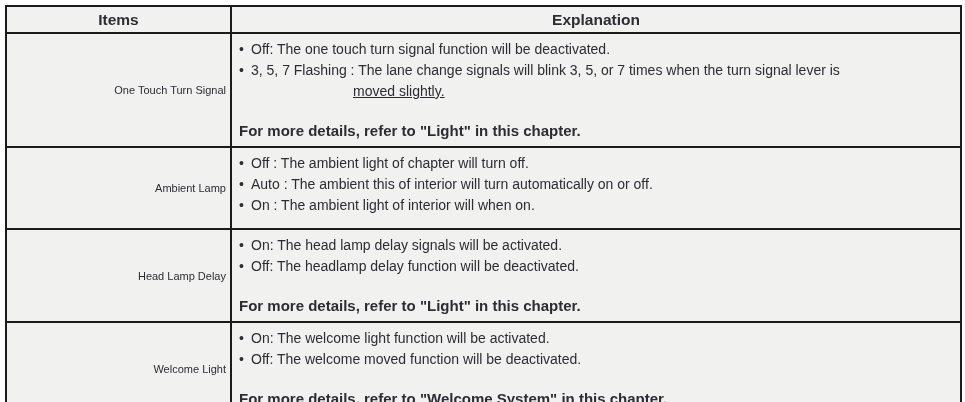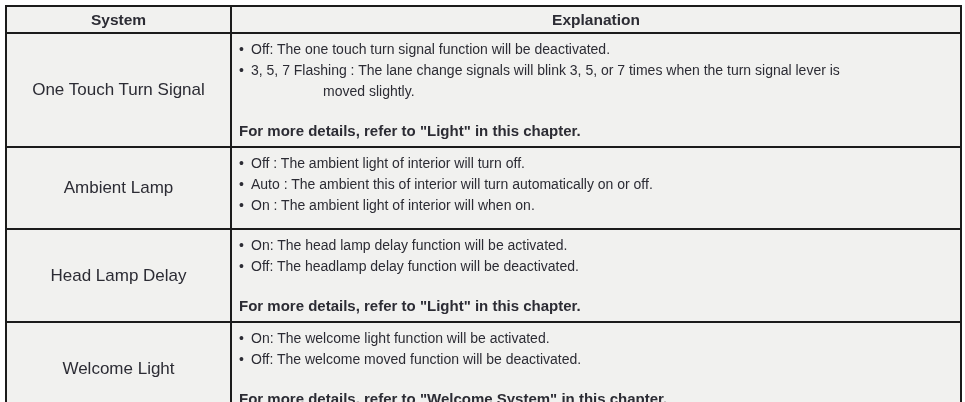--- a/index.html
+++ b/index.html
@@ -39,94 +39,95 @@
   tbody tr:nth-child(3) { height: 90px; }
   tbody tr:nth-child(4) { height: 86px; }
   th {
     font-size: 15.5px;
     font-weight: bold;
     text-align: center;
     vertical-align: middle;
     padding: 0;
   }
   td.item-cell {
-    text-align: center;
+    text-align: right;
     vertical-align: middle;
-    font-size: 17px;
+    font-size: 11px;
     padding: 0 4px;
   }
   td.exp-cell {
     vertical-align: top;
     padding: 5px 8px 5px 7px;
     font-size: 14px;
     line-height: 21px;
   }
   .bullet-line {
     padding-left: 12px;
     text-indent: -12px;
   }
   .bullet-glyph {
     display: inline-block;
     width: 12px;
     text-indent: 0;
   }
   .continuation {
-    margin-left: 84px;
+    margin-left: 114px;
+    text-decoration: underline;
   }
   .note {
     font-weight: bold;
     font-size: 15px;
     margin-top: 18px;
   }
 </style>
 </head>
 <body>
 
 <div class="page">
   <table class="settings-table">
     <colgroup>
       <col class="col-items">
       <col class="col-exp">
     </colgroup>
     <thead>
       <tr>
-        <th>System</th>
+        <th>Items</th>
         <th>Explanation</th>
       </tr>
     </thead>
     <tbody id="rows-body">
   <tr>
     <td class="item-cell">One Touch Turn Signal</td>
     <td class="exp-cell">
       <div class="bullets">
               <div class="bullet-line"><span class="bullet-glyph">•</span><span class="bullet-text">Off: The one touch turn signal function will be deactivated.</span></div>
               <div class="bullet-line"><span class="bullet-glyph">•</span><span class="bullet-text">3, 5, 7 Flashing : The lane change signals will blink 3, 5, or 7 times when the turn signal lever is</span></div>
               <div class="continuation">moved slightly.</div>
             </div>
       <div class="note">For more details, refer to "Light" in this chapter.</div>
     </td>
   </tr>
 
   <tr>
     <td class="item-cell">Ambient Lamp</td>
     <td class="exp-cell">
       <div class="bullets">
-              <div class="bullet-line"><span class="bullet-glyph">•</span><span class="bullet-text">Off : The ambient light of interior will turn off.</span></div>
+              <div class="bullet-line"><span class="bullet-glyph">•</span><span class="bullet-text">Off : The ambient light of chapter will turn off.</span></div>
               <div class="bullet-line"><span class="bullet-glyph">•</span><span class="bullet-text">Auto : The ambient this of interior will turn automatically on or off.</span></div>
               <div class="bullet-line"><span class="bullet-glyph">•</span><span class="bullet-text">On : The ambient light of interior will when on.</span></div>
             </div>
 
     </td>
   </tr>
 
   <tr>
     <td class="item-cell">Head Lamp Delay</td>
     <td class="exp-cell">
       <div class="bullets">
-              <div class="bullet-line"><span class="bullet-glyph">•</span><span class="bullet-text">On: The head lamp delay function will be activated.</span></div>
+              <div class="bullet-line"><span class="bullet-glyph">•</span><span class="bullet-text">On: The head lamp delay signals will be activated.</span></div>
               <div class="bullet-line"><span class="bullet-glyph">•</span><span class="bullet-text">Off: The headlamp delay function will be deactivated.</span></div>
             </div>
       <div class="note">For more details, refer to "Light" in this chapter.</div>
     </td>
   </tr>
 
   <tr>
     <td class="item-cell">Welcome Light</td>
     <td class="exp-cell">
       <div class="bullets">

